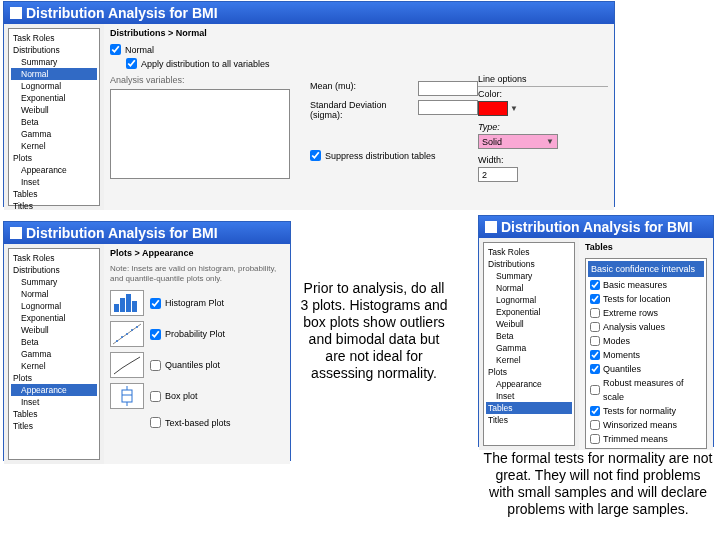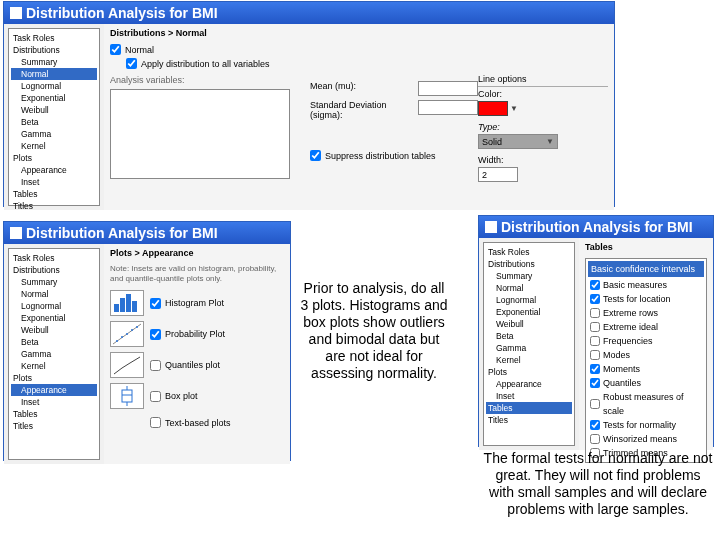--- a/index.html
+++ b/index.html
@@ -75,21 +75,21 @@
     right: 6px; top: 50px;
     width: 130px;
     font-size: 9px;
   }
   .line-opts hr { border: none; border-top: 1px solid #aaa; margin: 2px 0; }
   .colorswatch {
     width: 30px; height: 15px; border: 1px solid #444; background: #ff0000;
     display: inline-block; vertical-align: middle;
   }
   .dd {
-    border: 1px solid #888; background: #a3a3a3; height: 15px;
+    border: 1px solid #888; background: #f9a8d4; height: 15px;
     display: flex; align-items: center; justify-content: space-between;
     padding: 4px 3px; width: 80px; margin-top: 2px;
   }
   .dd-arrow { font-size: 8px; color: #444; }
   .num-input {
     width: 40px; height: 15px; border: 1px solid #888; background: #fff;
     padding: 0 3px; margin-top: 2px;
     display: flex; align-items: center;
   }
 
@@ -329,25 +329,21 @@
             <div class="row">
               <input type="checkbox" checked="" style="">
               <span>Tests for location</span>
             </div>
             <div class="row">
               <input type="checkbox" style="">
               <span>Extreme rows</span>
             </div>
             <div class="row">
               <input type="checkbox" style="">
-              <span>Extreme ideal</span>
-            </div>
-            <div class="row">
-              <input type="checkbox" style="">
-              <span>Frequencies</span>
+              <span>Analysis values</span>
             </div>
             <div class="row">
               <input type="checkbox" style="">
               <span>Modes</span>
             </div>
             <div class="row">
               <input type="checkbox" checked="" style="">
               <span>Moments</span>
             </div>
             <div class="row">

